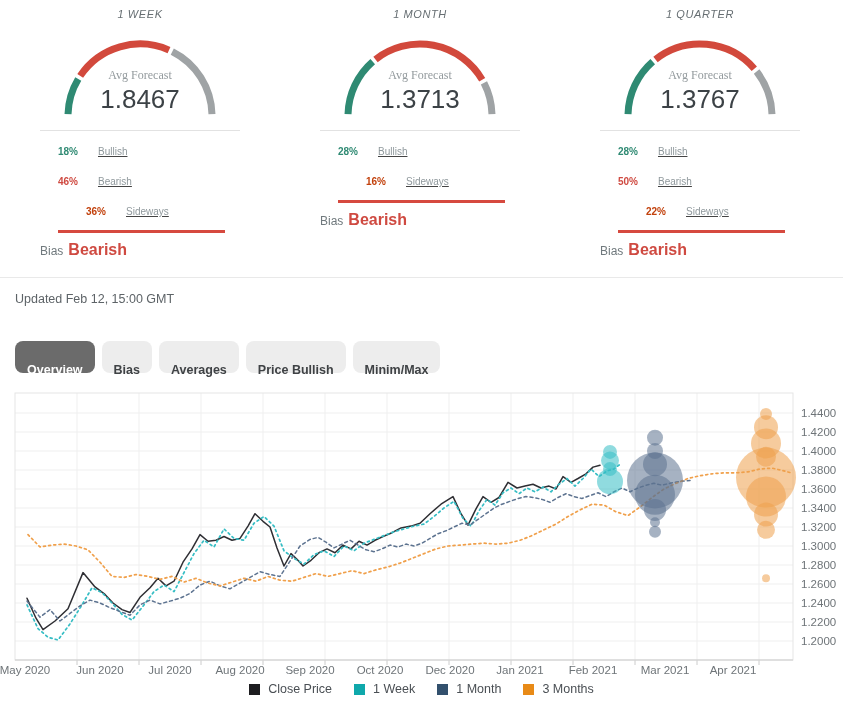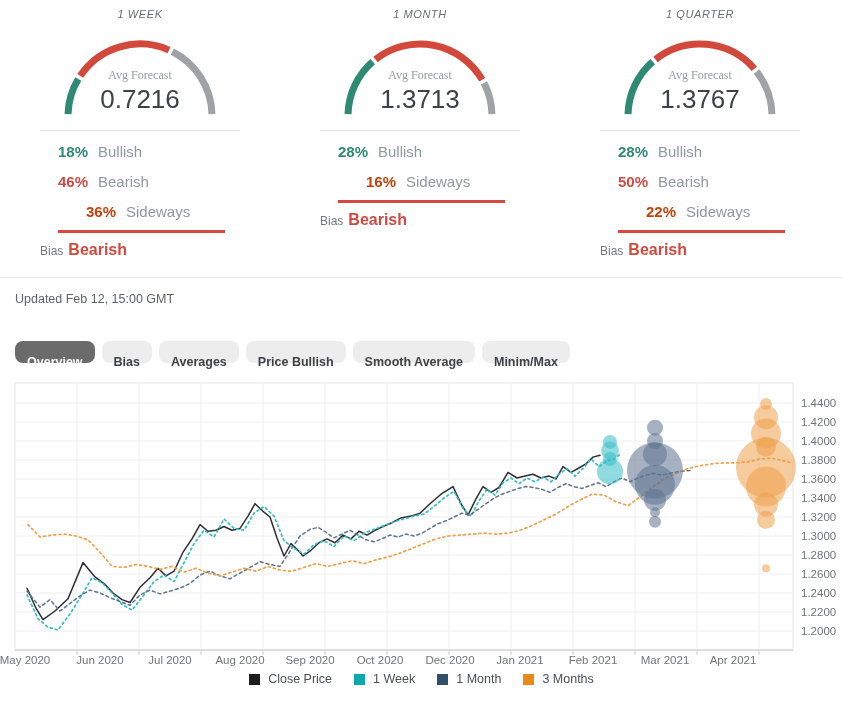--- a/index.html
+++ b/index.html
@@ -12,34 +12,34 @@
   .panel-title{text-align:center;font-size:11px;font-style:italic;color:#666e72;
                letter-spacing:.6px;height:16px;line-height:16px;}
   .gauge{position:relative;margin-top:8px;height:88px;}
   .gauge svg{display:block;}
   .gauge-label{position:absolute;left:0;right:0;top:38px;text-align:center;
                font-size:12px;color:#949b9e;font-family:Liberation Serif, serif;}
   .gauge-value{position:absolute;left:0;right:0;top:54px;text-align:center;
                font-size:26px;color:#3c4246;}
   .panel-divider{margin-top:12px;border-top:1px solid #e2e2e2;height:0;}
   .rows{margin:6px 0 0 18px;}
-  .row{height:30px;line-height:30px;font-size:15px;}
+  .row{height:30px;line-height:30px;font-size:10px;text-decoration:underline;}
   .pct{display:inline-block;width:40px;font-weight:bold;}
   .pct-bullish{color:#2f8a73;}
   .pct-bearish{color:#cf4a41;}
   .pct-sideways{color:#c2410c;margin-left:28px;}
   .row-label{color:#8f989c;}
   .redline{margin:3px 0 0 18px;width:167px;height:3px;background:#d6493f;}
   .bias-row{margin:8px 0 0 0;height:18px;line-height:18px;}
   .bias-label{font-size:12px;color:#70797d;}
   .bias-value{font-size:16px;font-weight:bold;color:#cf4a41;margin-left:5px;}
   
   .updated{margin:14px 0 0 15px;font-size:12.5px;color:#5d6367;}
   .tabs{margin:35px 0 0 15px;display:flex;gap:7px;}
-  .tab{height:22px;line-height:27px;padding:8px 12px;background:#ededed;border:none;
+  .tab{height:22px;line-height:27px;padding:16px 12px;background:#ededed;border:none;
        border-radius:8px;font-family:"Liberation Sans",sans-serif;font-size:12.5px;
        font-weight:bold;color:#3f4245;cursor:pointer;}
   .tab.active{background:#6b6b6b;color:#ffffff;}
   
   .chart-wrap{margin-top:18px;}
   .chart-wrap svg{display:block;}
   .legend{margin-top:6px;display:flex;justify-content:center;align-items:center;gap:22px;}
   .legend-item{display:flex;align-items:center;gap:8px;font-size:12.5px;color:#4a4f54;cursor:pointer;}
   .legend-swatch{width:11px;height:11px;display:inline-block;}
 </style>
@@ -52,21 +52,21 @@
 
     <div class="panel">
       <div class="panel-title">1 WEEK</div>
       <div class="gauge">
         <svg width="200" height="88" class="gauge-svg">
             <path d="M 28.02 84.19 A 72 72 0 0 1 38.26 48.96" fill="none" stroke="#2f8a73" stroke-width="7"></path>
             <path d="M 40.20 45.90 A 72 72 0 0 1 129.01 20.10" fill="none" stroke="#d2493c" stroke-width="7"></path>
             <path d="M 132.28 21.64 A 72 72 0 0 1 171.98 84.19" fill="none" stroke="#9fa3a5" stroke-width="7"></path>
           </svg>
         <div class="gauge-label">Avg Forecast</div>
-        <div class="gauge-value">0.7216</div>
+        <div class="gauge-value">1.8467</div>
       </div>
       <div class="panel-divider"></div>
       <div class="rows">
         <div class="row"><span class="pct pct-bullish">18%</span><span class="row-label">Bullish</span></div>
         <div class="row"><span class="pct pct-bearish">46%</span><span class="row-label">Bearish</span></div>
         <div class="row"><span class="pct pct-sideways">36%</span><span class="row-label">Sideways</span></div>
       </div>
       <div class="redline"></div>
       <div class="bias-row">
         <span class="bias-label">Bias</span><span class="bias-value">Bearish</span>
@@ -120,21 +120,20 @@
 
   </section>
 
   <div class="updated">Updated Feb 12, 15:00 GMT</div>
 
   <div class="tabs">
     <button class="tab active">Overview</button>
     <button class="tab">Bias</button>
     <button class="tab">Averages</button>
     <button class="tab">Price Bullish</button>
-    <button class="tab">Smooth Average</button>
     <button class="tab">Minim/Max</button>
   </div>
 
   <div class="chart-wrap">
     <svg id="chart-svg" width="843" height="285" viewBox="0 0 843 285">
         <line x1="15" y1="22" x2="793" y2="22" stroke="#efefef" stroke-width="1"></line>
         <text x="801" y="26" font-size="11.5" fill="#6e7478" font-family="&quot;Liberation Sans&quot;,sans-serif">1.4400</text>
         <line x1="15" y1="41.000000000000014" x2="793" y2="41.000000000000014" stroke="#efefef" stroke-width="1"></line>
         <text x="801" y="45.000000000000014" font-size="11.5" fill="#6e7478" font-family="&quot;Liberation Sans&quot;,sans-serif">1.4200</text>
         <line x1="15" y1="60.000000000000036" x2="793" y2="60.000000000000036" stroke="#efefef" stroke-width="1"></line>

